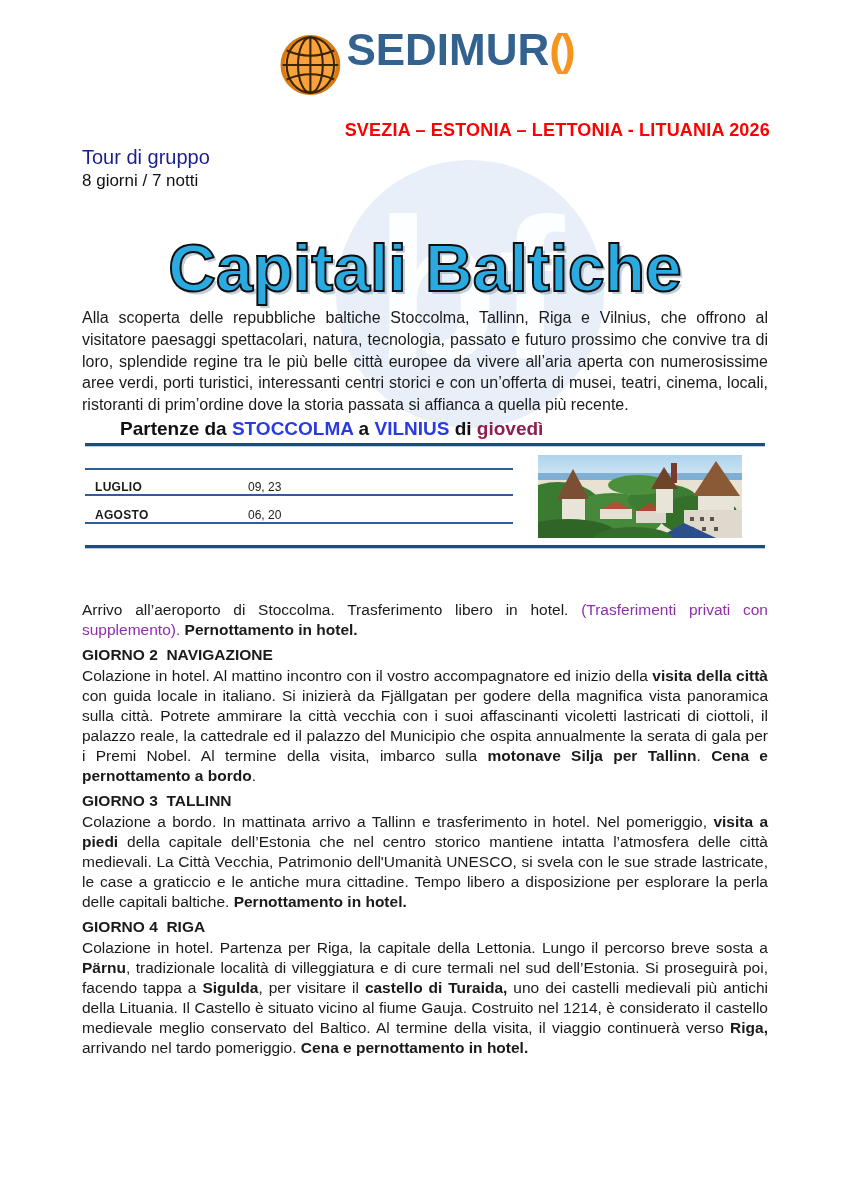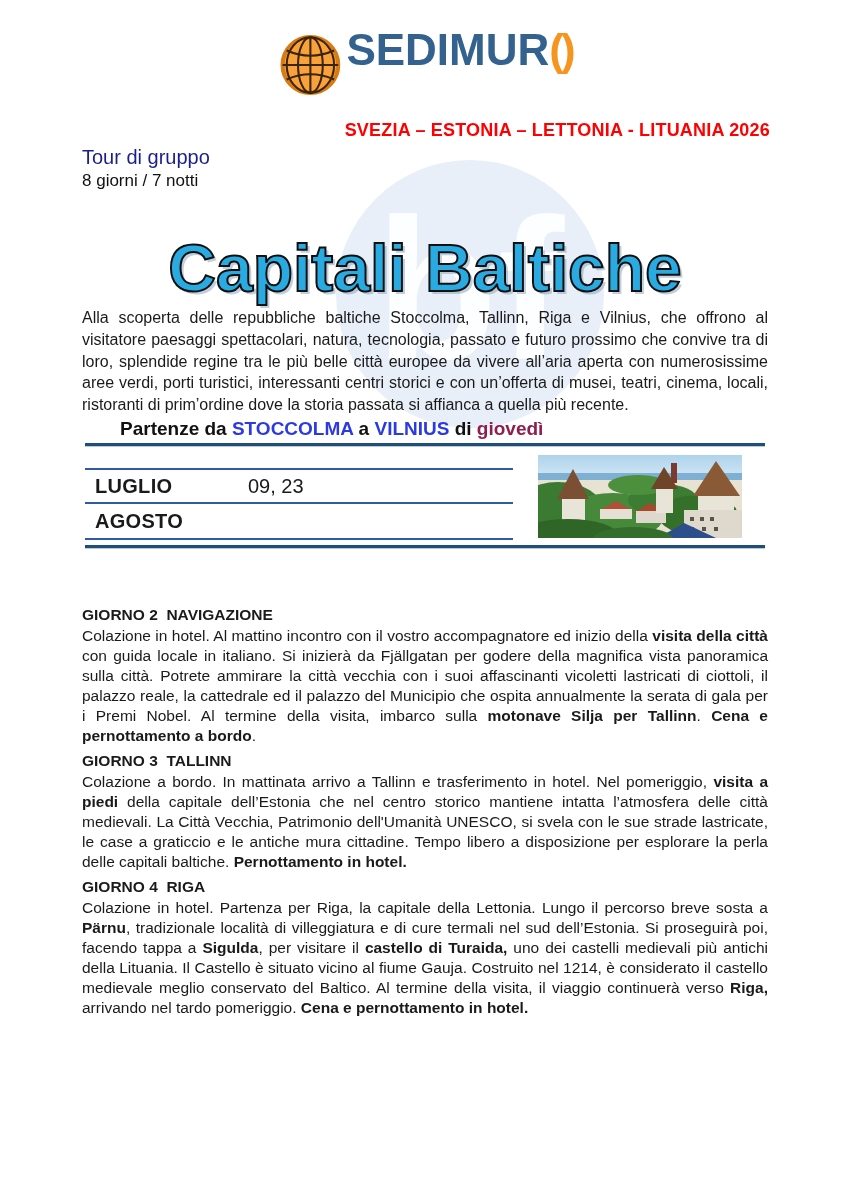--- a/index.html
+++ b/index.html
@@ -47,21 +47,21 @@
   }
   
   .intro{position:absolute; top:307px; left:82px; width:686px; font-size:16px; line-height:21.8px; text-align:justify;}
   
   .partenze{position:absolute; top:418px; left:120px; font-size:19px; font-weight:bold; color:#111;text-align:right;}
   .rule{position:absolute; left:85px; width:680px; height:3px; background:var(--rule_blue); box-shadow:0 1px 0 rgba(120,150,190,.5);}
   .rule-1{top:443px;}
   .rule-2{top:545px;}
   
   .dep-table{position:absolute; top:468px; left:85px; width:428px;}
-  .dep-row{display:flex; height:36px; align-items:center; border-bottom:2.5px solid var(--table_blue); font-size:20px;}
+  .dep-row{display:flex; height:28px; align-items:flex-end; border-bottom:2.5px solid var(--table_blue); font-size:12px;}
   .dep-row:first-child{border-top:2.5px solid var(--table_blue);}
   .dep-month{width:163px; font-weight:bold; padding-left:10px; letter-spacing:0.3px;}
   .dep-dates{flex:1;}
   
   .photo{position:absolute; top:455px; left:538px; width:204px; height:83px; overflow:hidden;}
   .photo svg{display:block; width:100%; height:100%;}
   
   .days{position:absolute; top:600px; left:82px; width:686px;}
   .day{margin-bottom:5px;}
   .day-heading{font-size:15.5px; font-weight:bold; line-height:20px; margin-bottom:1px; white-space:pre;}
@@ -110,20 +110,21 @@
     <div class="partenze"><span>Partenze da </span><span class="blue">STOCCOLMA</span><span> a </span><span class="blue">VILNIUS</span><span> di </span><span class="maroon">giovedì</span></div>
     <div class="rule rule-1"></div>
 
     <div class="dep-table">
       <div class="dep-row">
         <span class="dep-month">LUGLIO</span>
         <span class="dep-dates">09, 23</span>
       </div>
       <div class="dep-row">
         <span class="dep-month">AGOSTO</span>
+        <span class="dep-dates">06, 20</span>
       </div>
     </div>
 
     <div class="photo">
       <svg viewBox="0 0 204 83" preserveAspectRatio="none">
         <defs>
           <linearGradient id="sky" x1="0" y1="0" x2="0" y2="1">
             <stop offset="0" stop-color="#aed3ec"></stop>
               <stop offset="1" stop-color="#dcedf8"></stop>
           </linearGradient>
@@ -159,20 +160,21 @@
         <polygon points="120,83 146,68 178,83" fill="#2c4e8a"></polygon>
         <ellipse cx="30" cy="80" rx="50" ry="16" fill="#2f6527"></ellipse>
         <ellipse cx="95" cy="84" rx="40" ry="12" fill="#356e2c"></ellipse>
       </svg>
     </div>
 
     <div class="rule rule-2"></div>
 
     <div class="days">
       <section class="day">
+        <p class="day-body"><span>Arrivo all’aeroporto di Stoccolma. Trasferimento libero in hotel. </span><span class="purple">(Trasferimenti privati con supplemento).</span><span> </span><span class="b">Pernottamento in hotel.</span></p>
       </section>
       <section class="day">
         <h3 class="day-heading">GIORNO 2  NAVIGAZIONE</h3>
         <p class="day-body"><span>Colazione in hotel. Al mattino incontro con il vostro accompagnatore ed inizio della </span><span class="b">visita della città</span><span> con guida locale in italiano. Si inizierà da Fjällgatan per godere della magnifica vista panoramica sulla città. Potrete ammirare la città vecchia con i suoi affascinanti vicoletti lastricati di ciottoli, il palazzo reale, la cattedrale ed il palazzo del Municipio che ospita annualmente la serata di gala per i Premi Nobel. Al termine della visita, imbarco sulla </span><span class="b">motonave Silja per Tallinn</span><span>. </span><span class="b">Cena e pernottamento a bordo</span><span>.</span></p>
       </section>
       <section class="day">
         <h3 class="day-heading">GIORNO 3  TALLINN</h3>
         <p class="day-body"><span>Colazione a bordo. In mattinata arrivo a Tallinn e trasferimento in hotel. Nel pomeriggio, </span><span class="b">visita a piedi</span><span> della capitale dell’Estonia che nel centro storico mantiene intatta l’atmosfera delle città medievali. La Città Vecchia, Patrimonio dell'Umanità UNESCO, si svela con le sue strade lastricate, le case a graticcio e le antiche mura cittadine. Tempo libero a disposizione per esplorare la perla delle capitali baltiche. </span><span class="b">Pernottamento in hotel.</span></p>
       </section>
       <section class="day">

